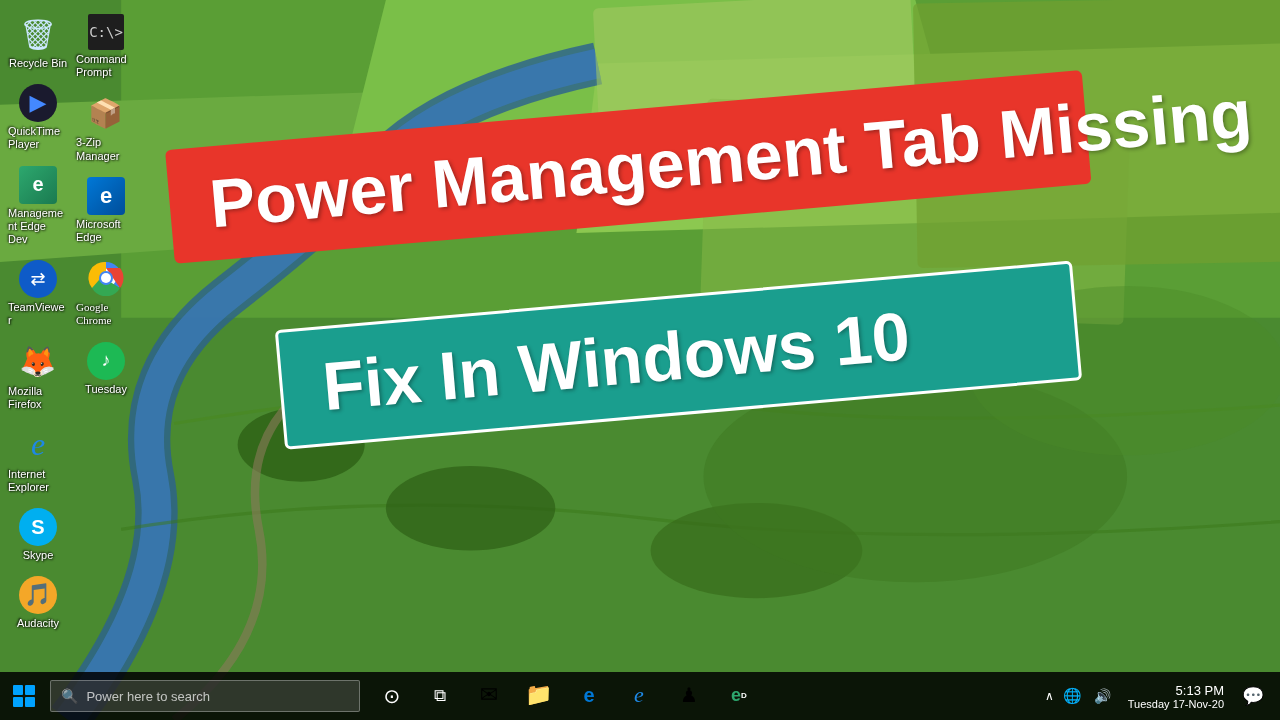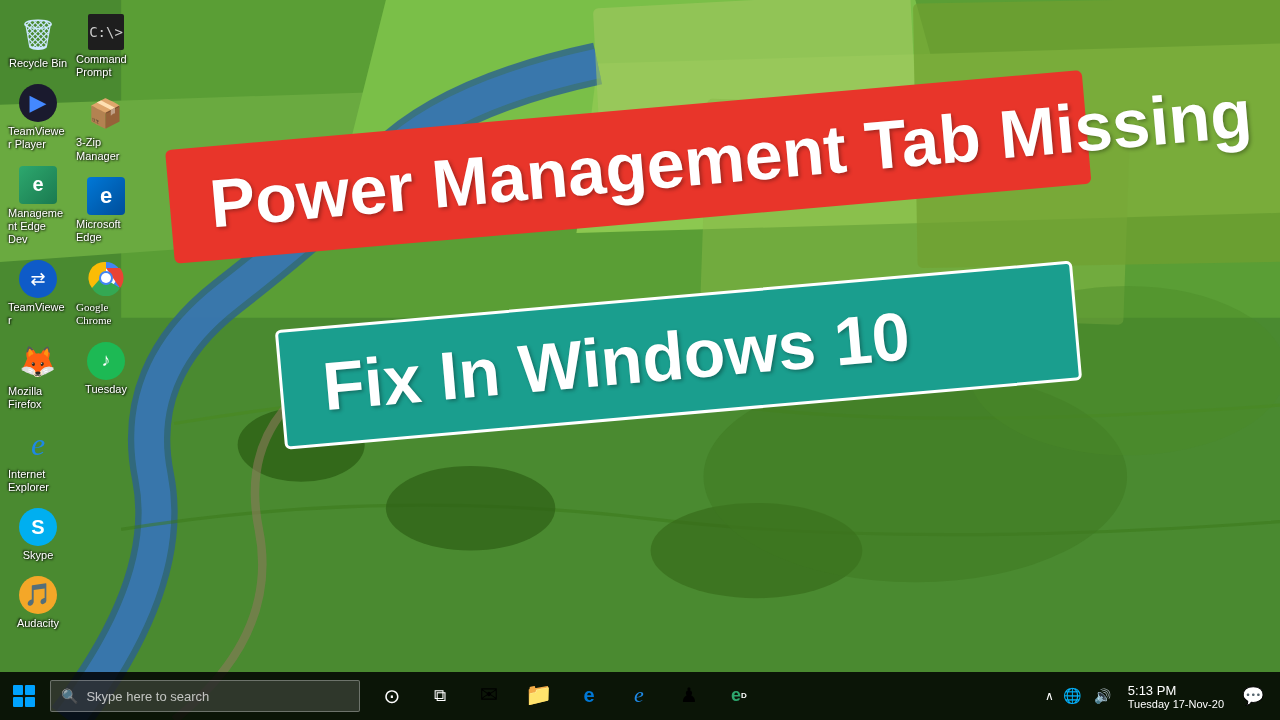--- a/index.html
+++ b/index.html
@@ -205,21 +205,21 @@
 
     .tray-icon {
       color: white;
       font-size: 13px;
       padding: 2px 4px;
       cursor: pointer;
     }
 
     #clock {
       color: white;
-      text-align: left;
+      text-align: right;
       padding: 2px 8px;
       cursor: pointer;
     }
 
     #clock .time {
       font-size: 13px;
       display: block;
     }
 
     #clock .date {
@@ -293,21 +293,21 @@
 <div id="desktop-icons">
 
   <div class="desktop-icon" style="margin-bottom:2px;">
     <div class="icon-img recycle-icon">🗑</div>
     <span class="icon-label">Recycle Bin</span>
   </div>
   <div class="desktop-icon" style="margin-bottom:2px;">
     <div class="icon-img" style="background:#1a1a2e;border-radius:50%;width:38px;height:38px;display:flex;align-items:center;justify-content:center;">
       <span style="color:#4488ff;font-size:22px;">▶</span>
     </div>
-    <span class="icon-label">TeamViewer Player</span>
+    <span class="icon-label">QuickTime Player</span>
   </div>
   <div class="desktop-icon" style="margin-bottom:2px;">
     <div class="icon-img" style="background:linear-gradient(135deg,#2da86e,#1a7a50);border-radius:4px;width:38px;height:38px;display:flex;align-items:center;justify-content:center;">
       <span style="color:white;font-size:20px;font-weight:bold;">e</span>
     </div>
     <span class="icon-label">Management Edge Dev</span>
   </div>
   <div class="desktop-icon" style="margin-bottom:2px;">
     <div class="icon-img" style="background:#0e5bc8;border-radius:50%;width:38px;height:38px;display:flex;align-items:center;justify-content:center;">
       <span style="color:white;font-size:18px;">⇄</span>
@@ -386,21 +386,21 @@
     <div class="windows-logo">
       <div class="win-square" style="background:#00a2ff;"></div>
       <div class="win-square" style="background:#00a2ff;"></div>
       <div class="win-square" style="background:#00a2ff;"></div>
       <div class="win-square" style="background:#00a2ff;"></div>
     </div>
   </div>
 
   <div id="search-bar">
     <span class="search-icon-tb">🔍</span>
-    <span class="search-placeholder">Skype here to search</span>
+    <span class="search-placeholder">Power here to search</span>
   </div>
 
   <div id="taskbar-center">
     <div class="taskbar-btn" style="font-size:20px;">⊙</div>
     <div class="taskbar-btn" style="font-size:17px;">⧉</div>
     <div class="taskbar-app-icon">✉</div>
     <div class="taskbar-app-icon">📁</div>
     <div class="taskbar-app-icon" style="color:#0078d7;font-weight:bold;font-size:20px;">e</div>
     <div class="taskbar-app-icon" style="color:#1e88e5;font-style:italic;font-family:serif;font-size:22px;">e</div>
     <div class="taskbar-app-icon" style="font-size:20px;">♟</div>

